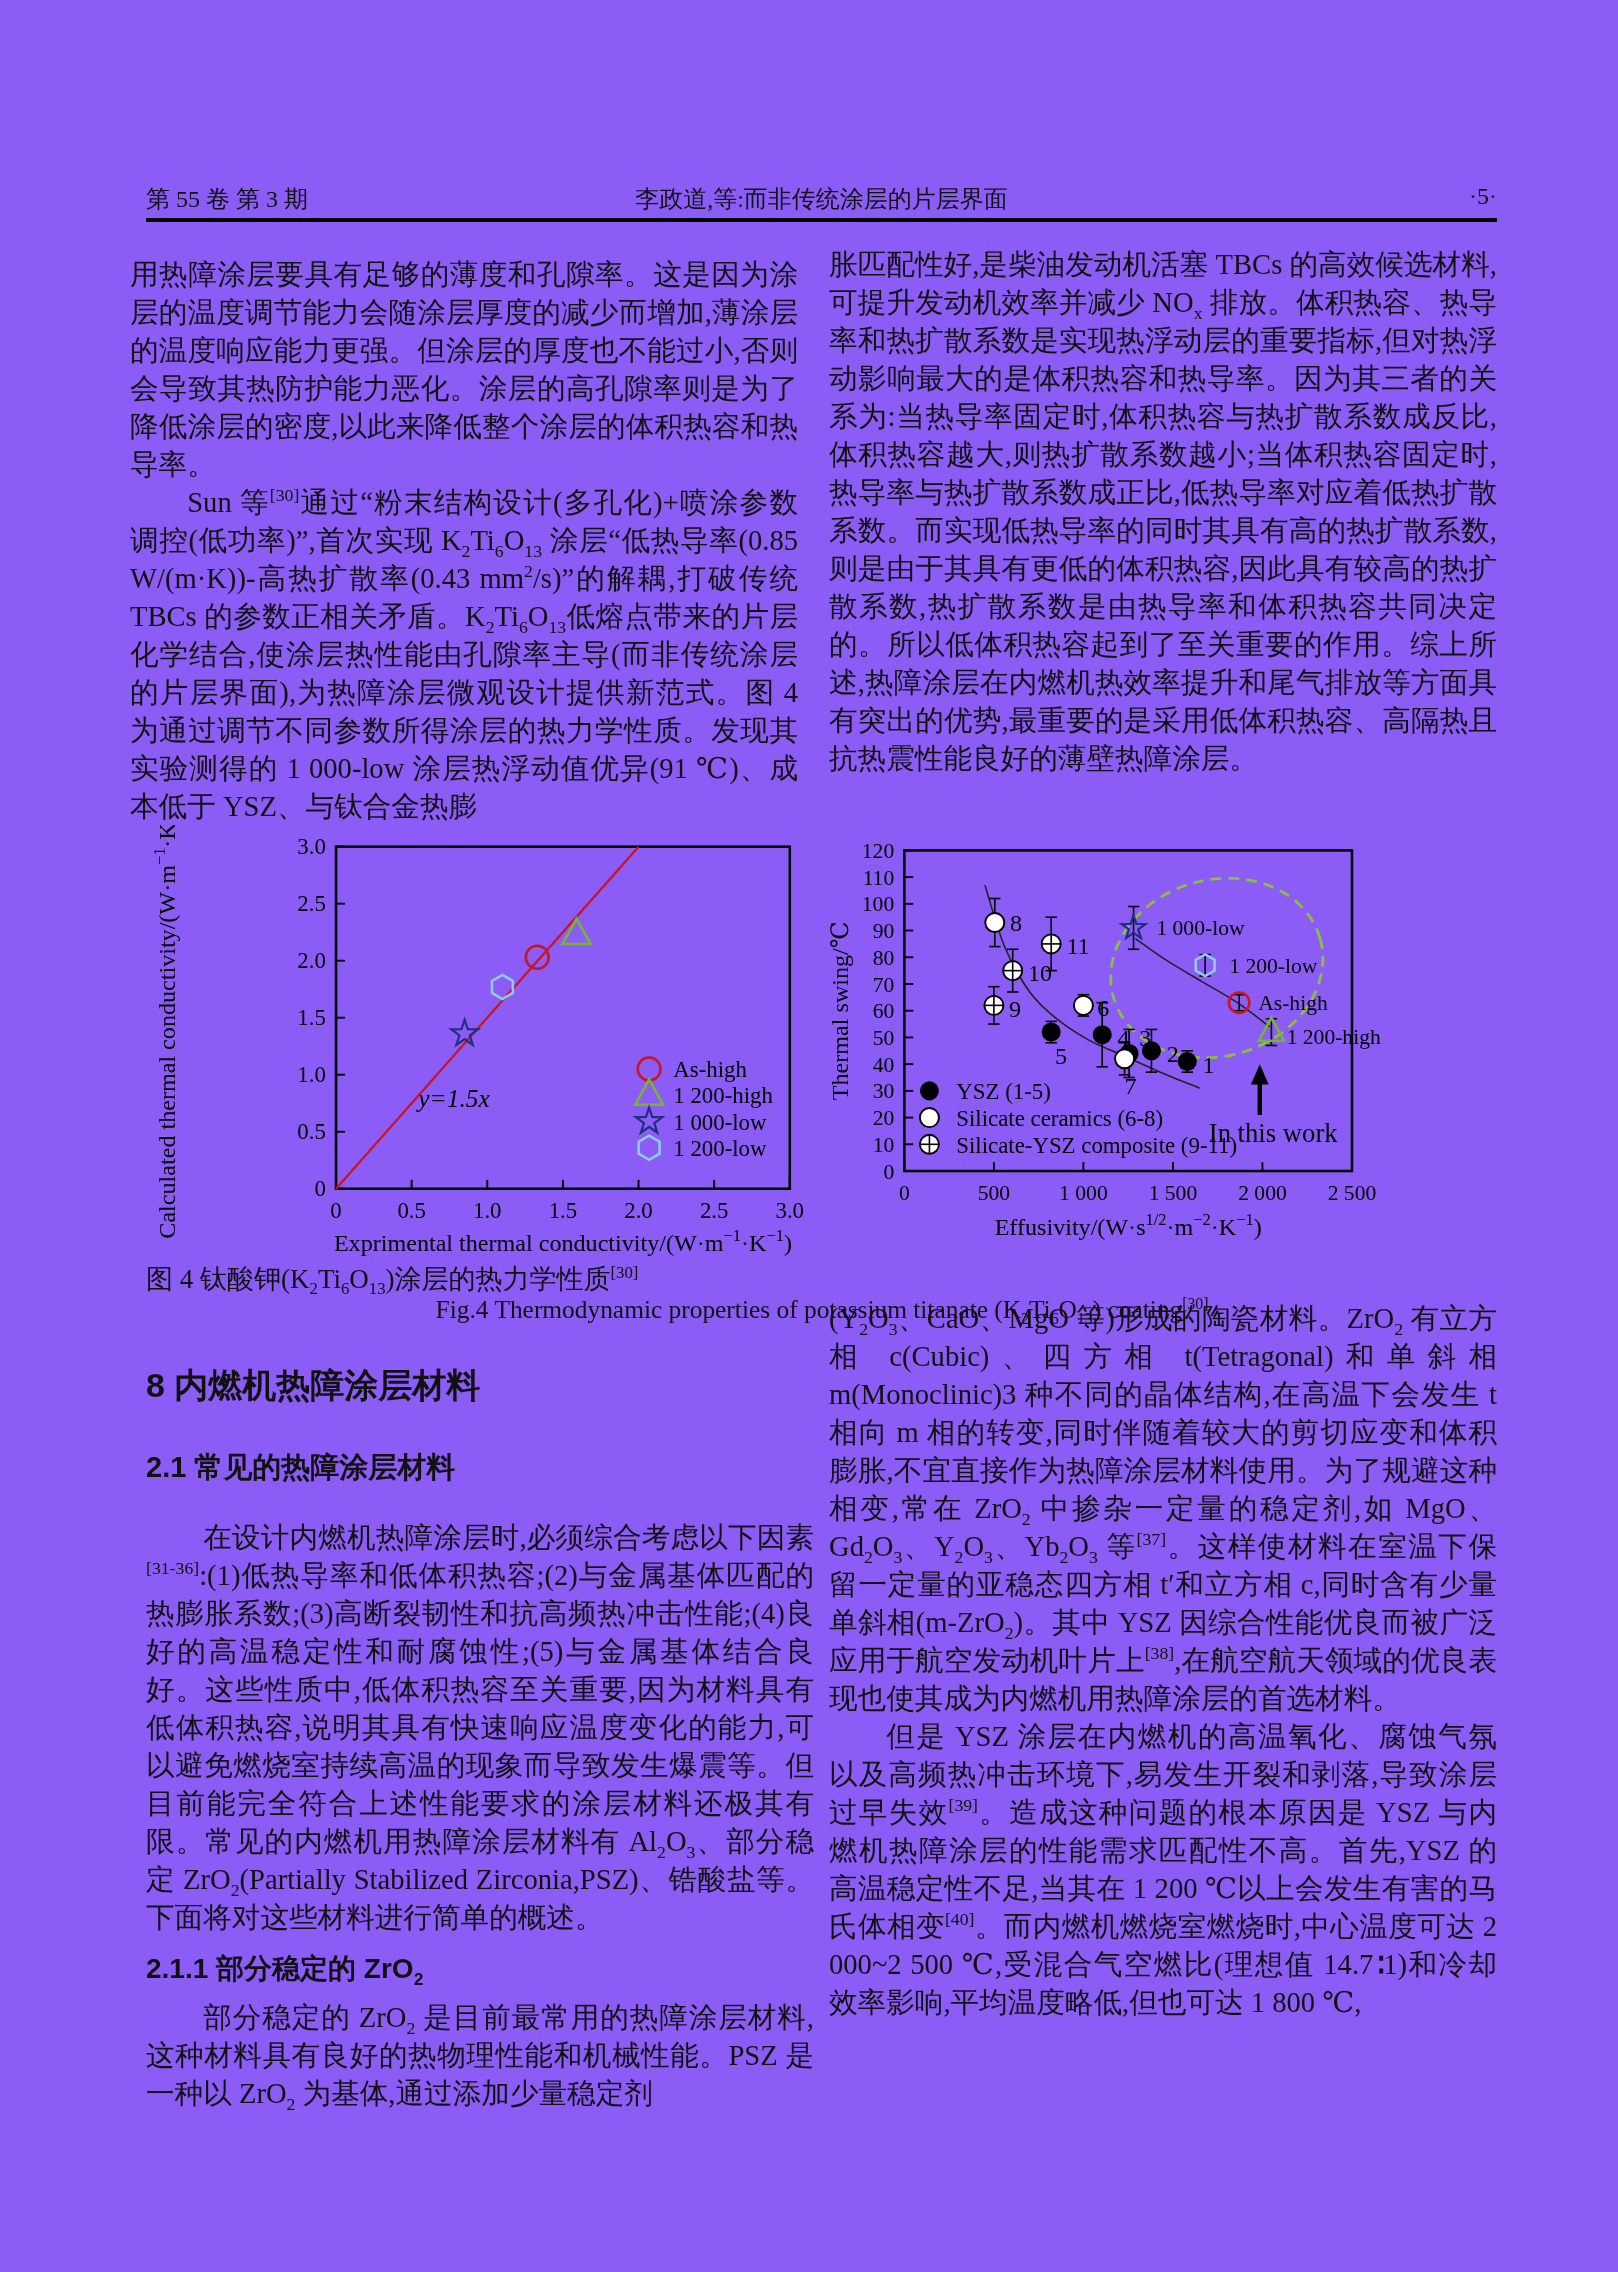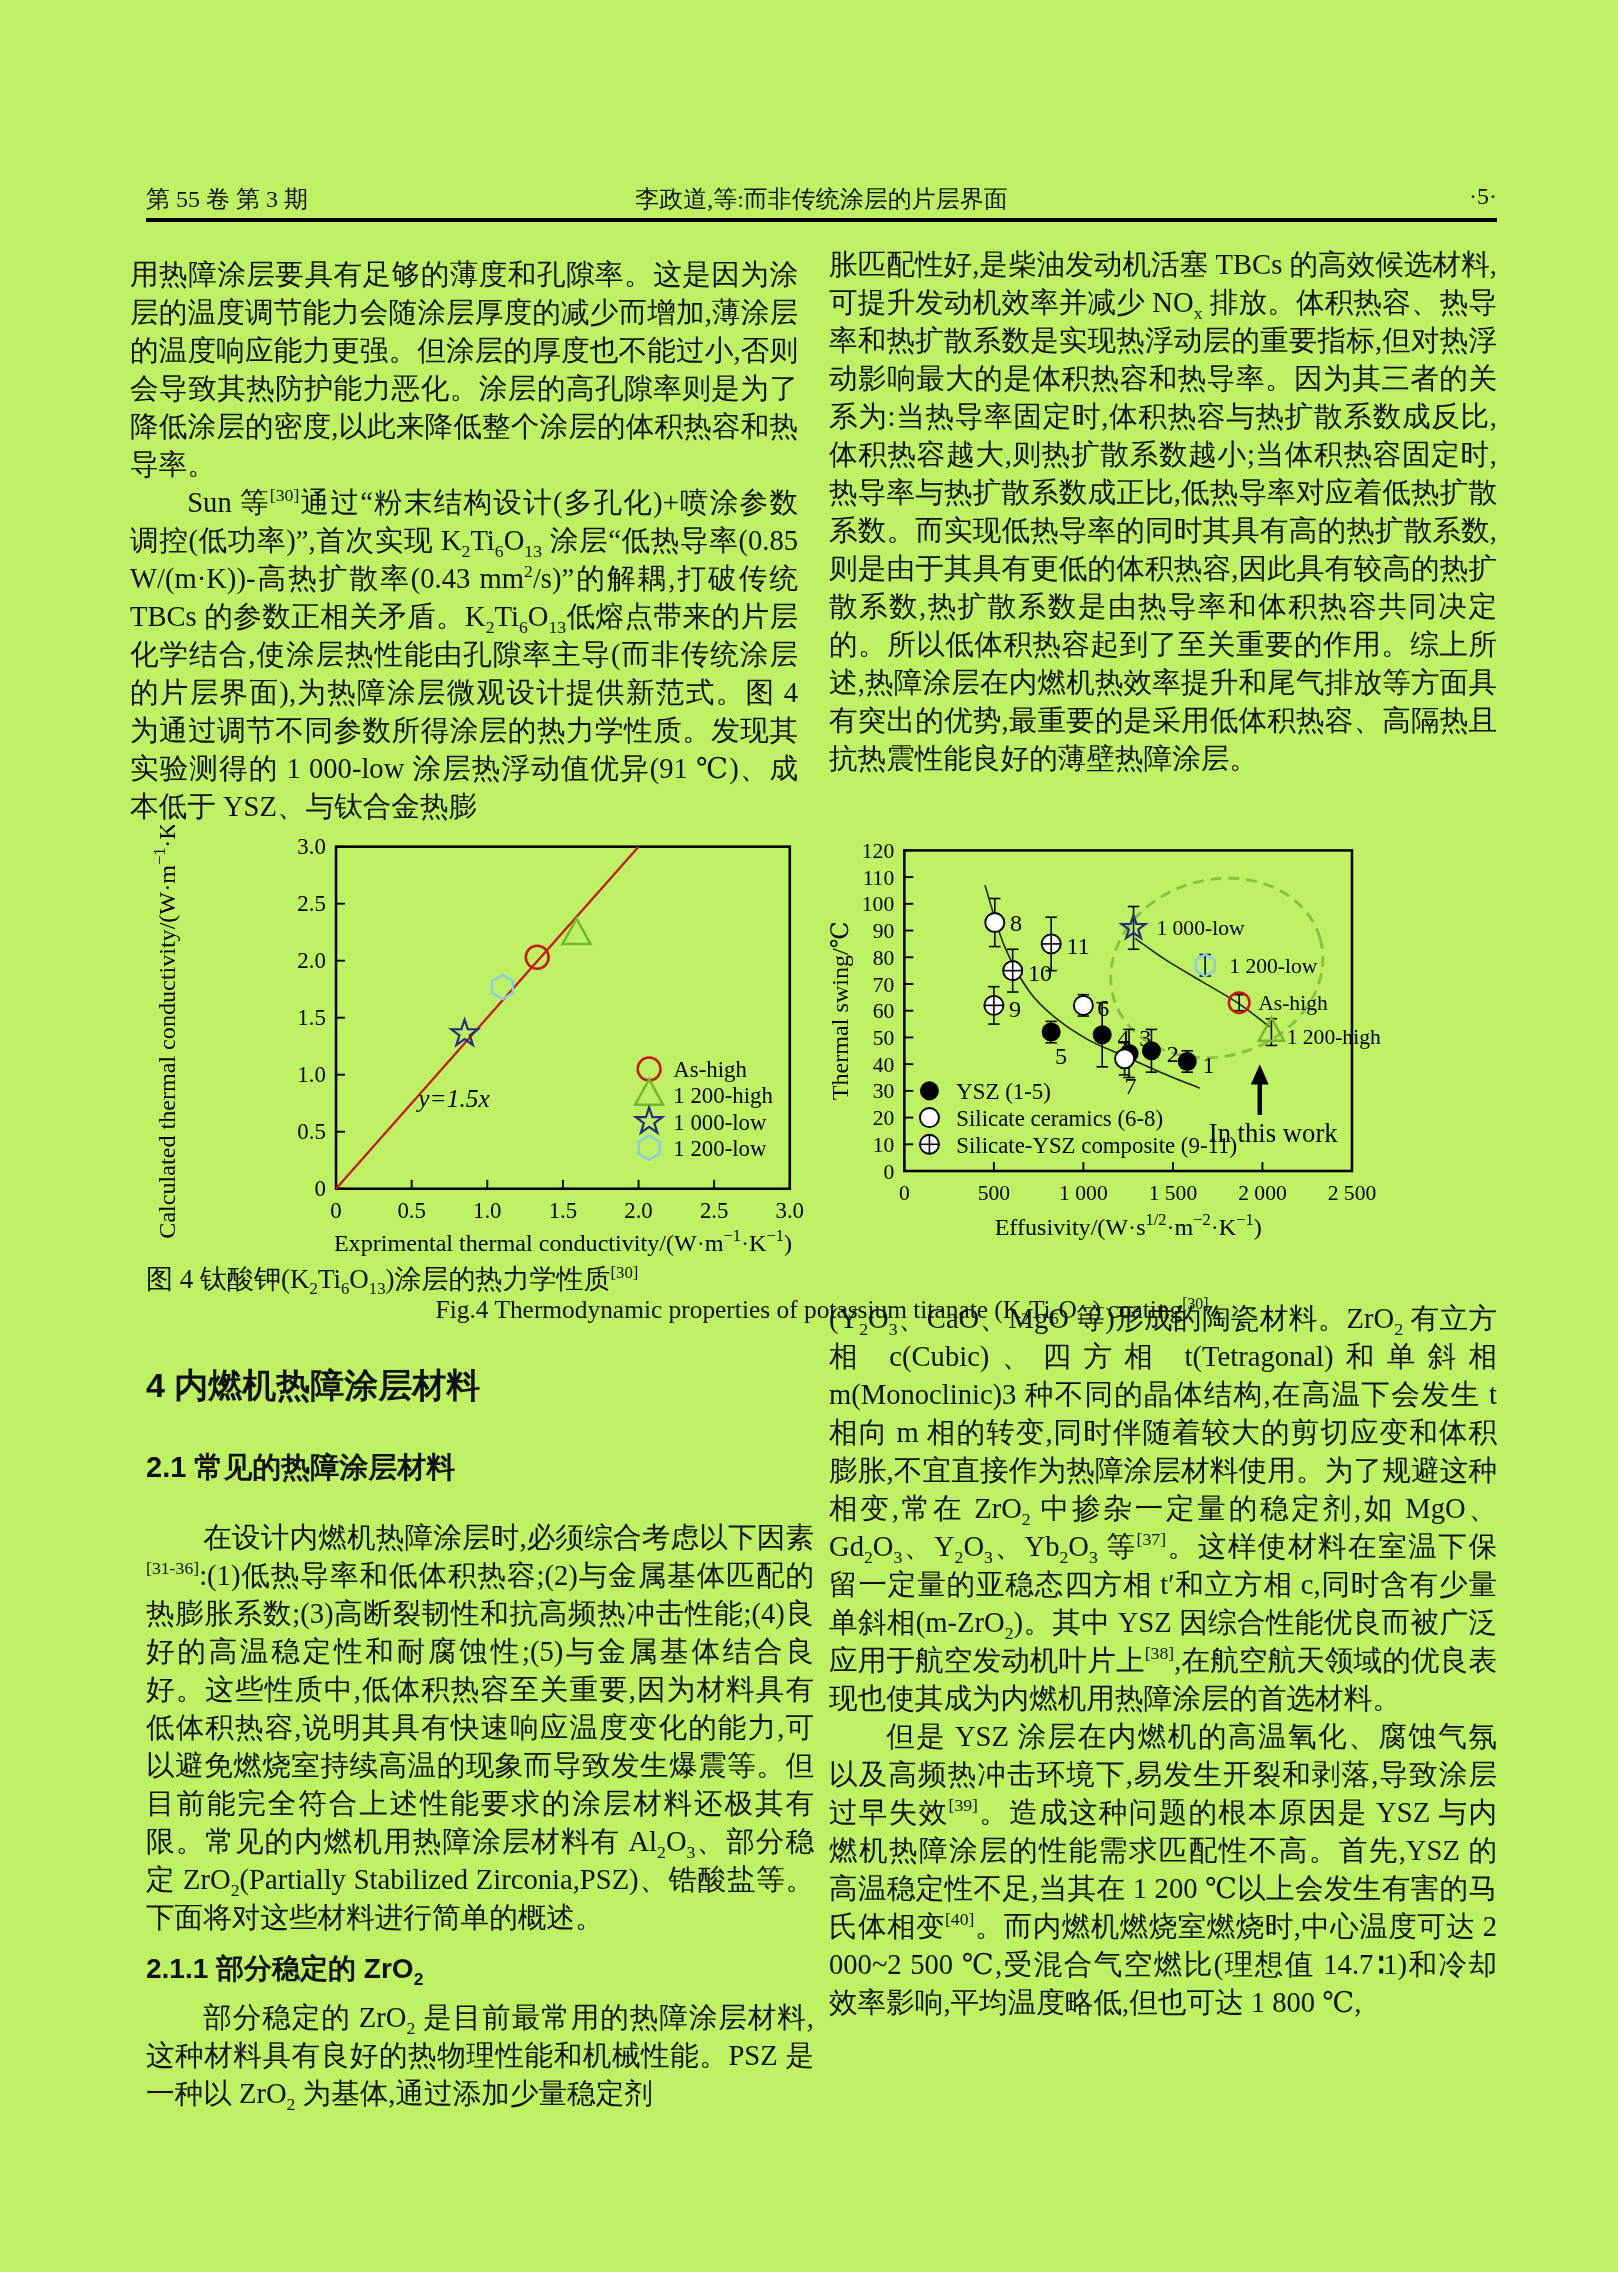--- a/index.html
+++ b/index.html
@@ -1,16 +1,16 @@
 <!DOCTYPE html>
 <html style="font-size:10.2px"><head>
 <meta charset="utf-8">
 <style>
   html,body{margin:0;padding:0;background:#e9e9e9;}
-  .page{position:relative;width:1619px;height:2273px;background:#bef264;margin:0 auto;overflow:hidden;
+  .page{position:relative;width:1619px;height:2273px;background:#8b5cf6;margin:0 auto;overflow:hidden;
         font-family:"Liberation Serif","DejaVu Serif",serif;color:#111;}
   .hdr{position:absolute;top:183px;left:146px;width:1351px;height:28px;font-size:24px;}
   .hdr .hl{position:absolute;left:0;}
   .hdr .hc{position:absolute;left:50%;transform:translateX(-50%);}
   .hdr .hr{position:absolute;right:0;}
   .rule{position:absolute;top:218px;left:146px;width:1351px;height:4.4px;background:#000;}
   .col{position:absolute;width:668px;font-size:28.6px;line-height:38px;text-align:justify;}
   .lt{top:246px;left:130px;margin-top:10px;}
   .rt{top:246px;left:829px;}
   .lb{top:1352px;left:146px;}
@@ -233,21 +233,21 @@
         <line x1="684.77" y1="456.625" x2="684.77" y2="398.6666666666667" stroke="#000" stroke-width="7"></line>
         <polygon points="684.77,376.6666666666667 670.77,408.6666666666667 698.77,408.6666666666667" fill="#000"></polygon>
         <text x="705.92" y="498.7083333333333" font-size="42" text-anchor="middle" fill="#000"><tspan dy="0">In this work</tspan></text>
       </svg>
   </div>
 
   <div class="capzh">图 4  钛酸钾(K<sub>2</sub>Ti<sub>6</sub>O<sub>13</sub>)涂层的热力学性质<sup>[30]</sup></div>
   <div class="capen">Fig.4 Thermodynamic properties of potassium titanate (K<sub>2</sub>Ti<sub>6</sub>O<sub>13</sub>) coating<sup>[30]</sup></div>
 
   <div class="col lb">
-    <h2>4 内燃机热障涂层材料</h2>
+    <h2>8 内燃机热障涂层材料</h2>
     <h3>2.1 常见的热障涂层材料</h3>
     <div>
         <p class="bp ind">在设计内燃机热障涂层时,必须综合考虑以下因素<sup>[31-36]</sup>:(1)低热导率和低体积热容;(2)与金属基体匹配的热膨胀系数;(3)高断裂韧性和抗高频热冲击性能;(4)良好的高温稳定性和耐腐蚀性;(5)与金属基体结合良好。这些性质中,低体积热容至关重要,因为材料具有低体积热容,说明其具有快速响应温度变化的能力,可以避免燃烧室持续高温的现象而导致发生爆震等。但目前能完全符合上述性能要求的涂层材料还极其有限。常见的内燃机用热障涂层材料有 Al<sub>2</sub>O<sub>3</sub>、部分稳定 ZrO<sub>2</sub>(Partially Stabilized Zirconia,PSZ)、锆酸盐等。下面将对这些材料进行简单的概述。</p>
       </div>
     <h4>2.1.1 部分稳定的 ZrO<sub>2</sub></h4>
     <div>
         <p class="bp ind">部分稳定的 ZrO<sub>2</sub> 是目前最常用的热障涂层材料,这种材料具有良好的热物理性能和机械性能。PSZ 是一种以 ZrO<sub>2</sub> 为基体,通过添加少量稳定剂</p>
       </div>
   </div>
   <div class="col rb">

